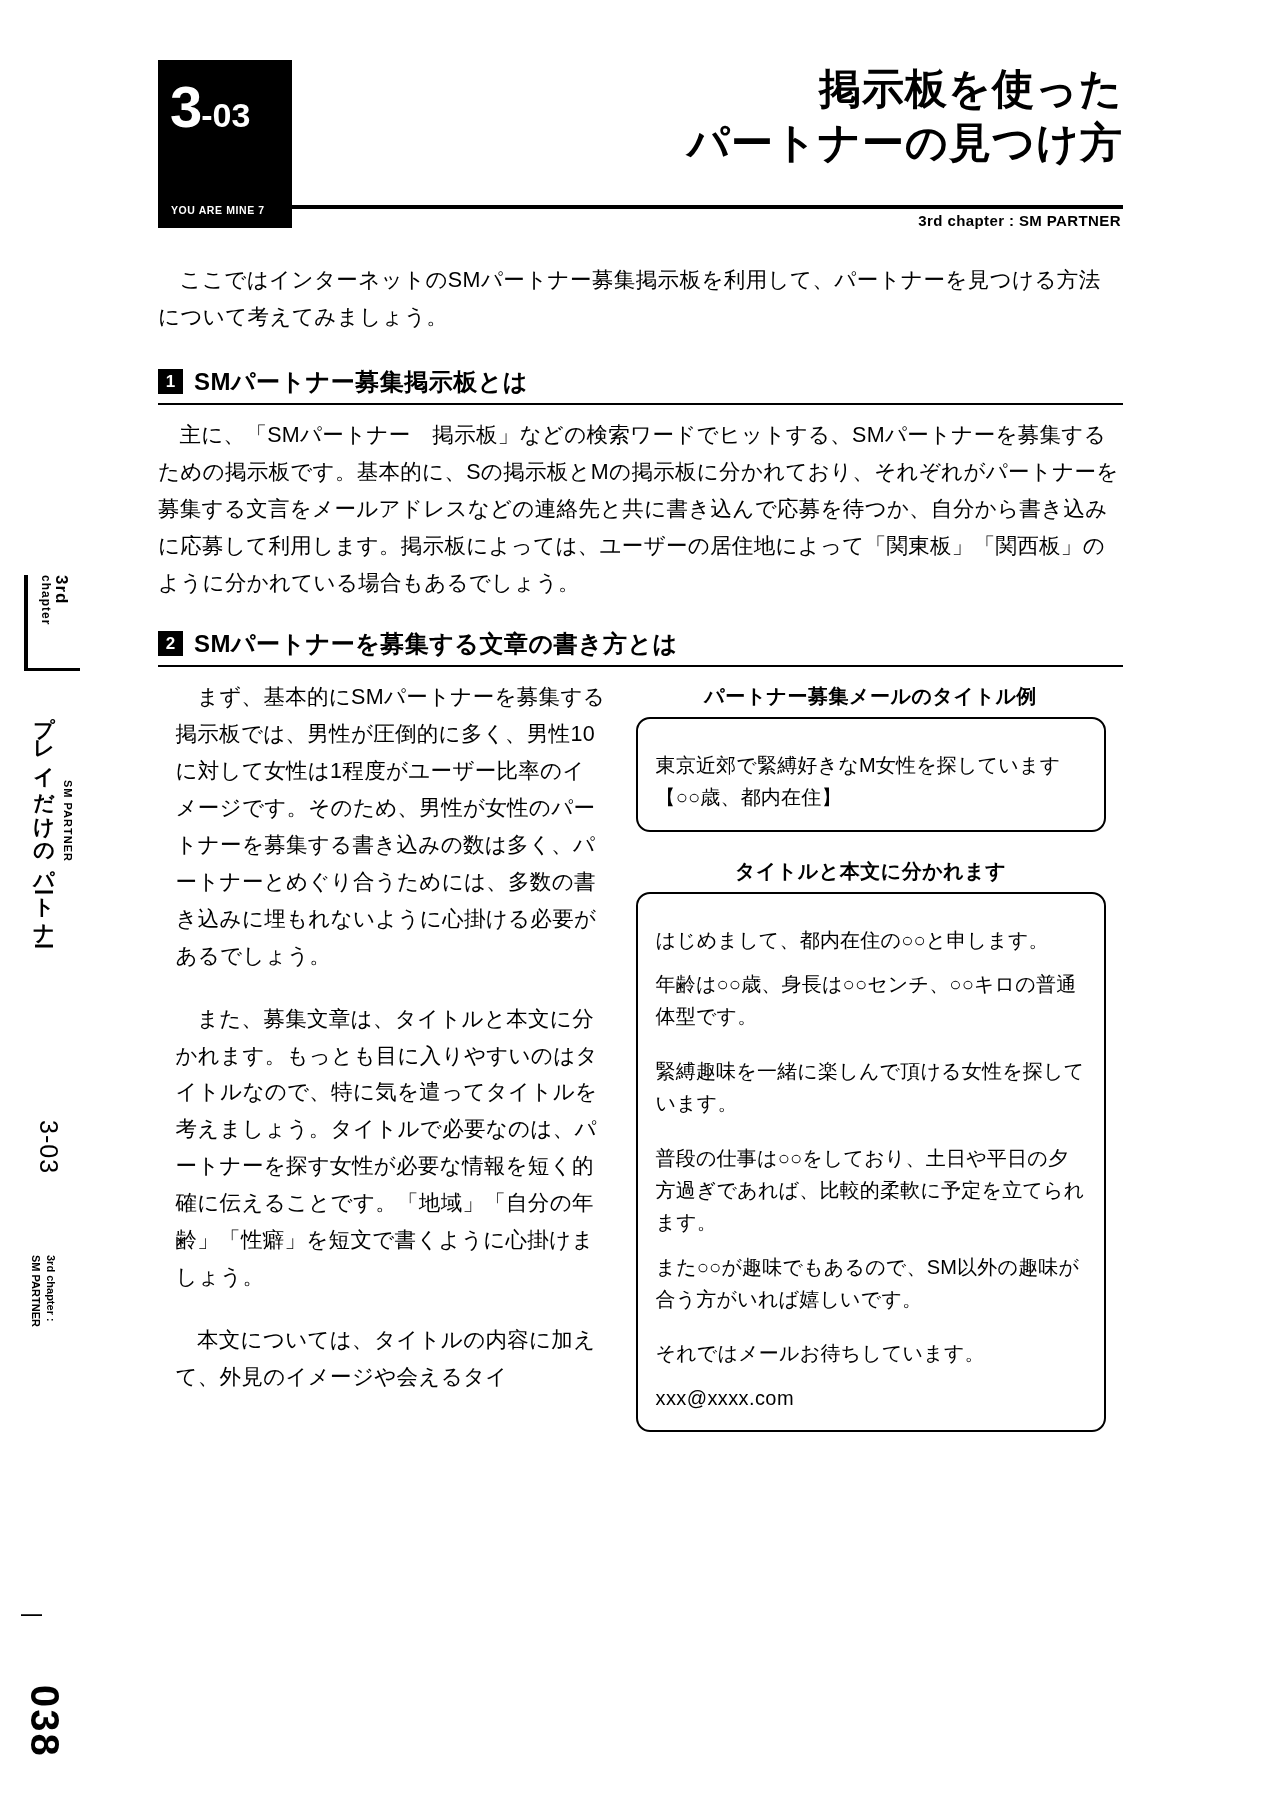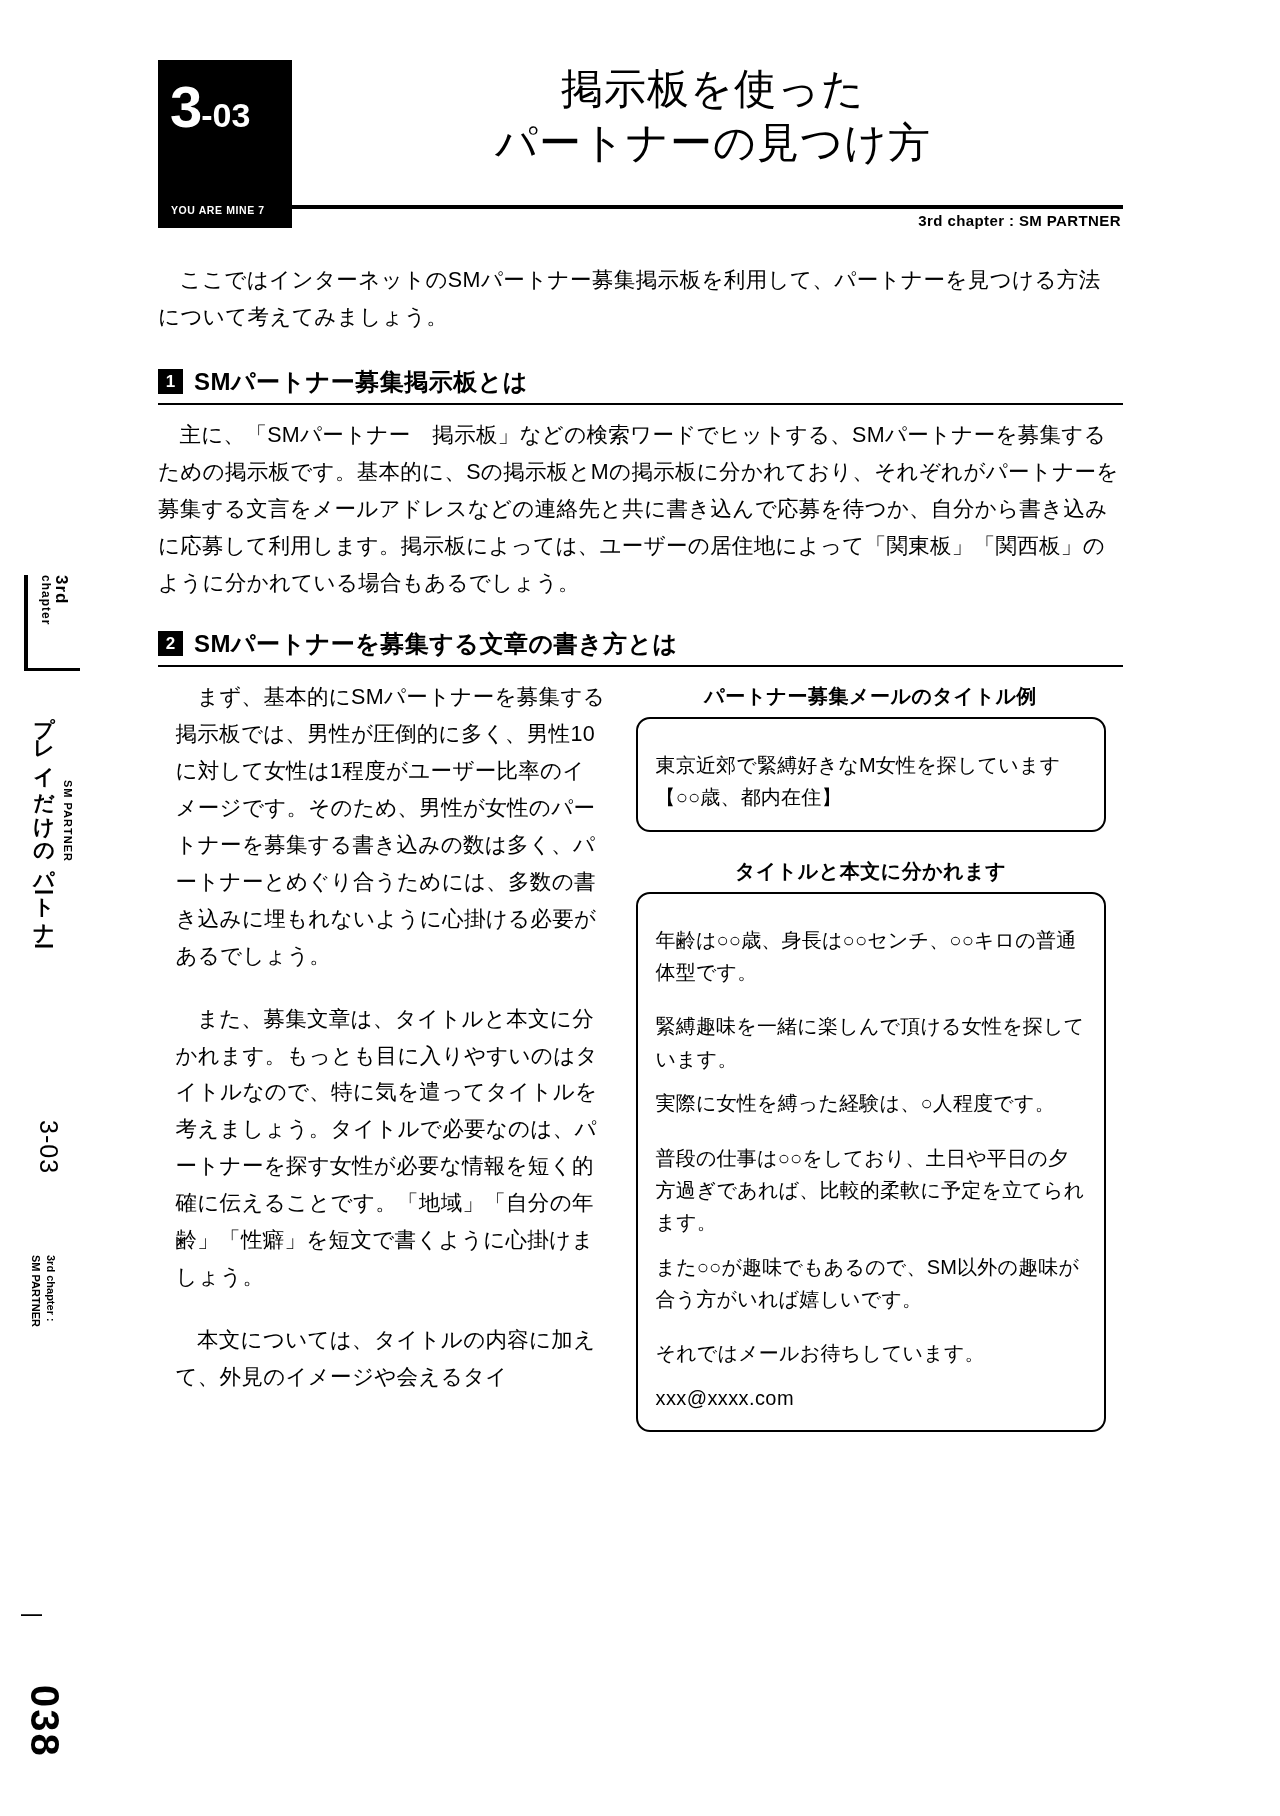--- a/index.html
+++ b/index.html
@@ -148,25 +148,24 @@
   }
   .title-wrap {
     position: absolute;
     right: 0;
     top: 2px;
     width: 820px;
     text-align: right;
   }
   .title-line {
     font-size: 42px;
-    font-weight: normal;
+    font-weight: bold;
     line-height: 1.28;
     letter-spacing: 1px;
     white-space: nowrap;
-    text-align: center;
   }
   .title-rule {
     position: absolute;
     left: 134px;
     top: 145px;
     width: 831px;
     height: 4px;
     background: #000;
   }
   .chapter-label {
@@ -320,24 +319,24 @@
 
     <div class="col-right">
 
       <div class="example-label">パートナー募集メールのタイトル例</div>
       <div class="example-box">
         <p>東京近郊で緊縛好きなM女性を探しています【○○歳、都内在住】</p>
       </div>
 
       <div class="example-label">タイトルと本文に分かれます</div>
       <div class="example-box">
+        <p>はじめまして、都内在住の○○と申します。</p>
         <p>年齢は○○歳、身長は○○センチ、○○キロの普通体型です。</p>
         <div class="gap"></div>
         <p>緊縛趣味を一緒に楽しんで頂ける女性を探しています。</p>
-        <p>実際に女性を縛った経験は、○人程度です。</p>
         <div class="gap"></div>
         <p>普段の仕事は○○をしており、土日や平日の夕方過ぎであれば、比較的柔軟に予定を立てられます。</p>
         <p>また○○が趣味でもあるので、SM以外の趣味が合う方がいれば嬉しいです。</p>
         <div class="gap"></div>
         <p>それではメールお待ちしています。</p>
         <p class="mono-mail">xxx@xxxx.com</p>
       </div>
 
     </div>
   </div>

